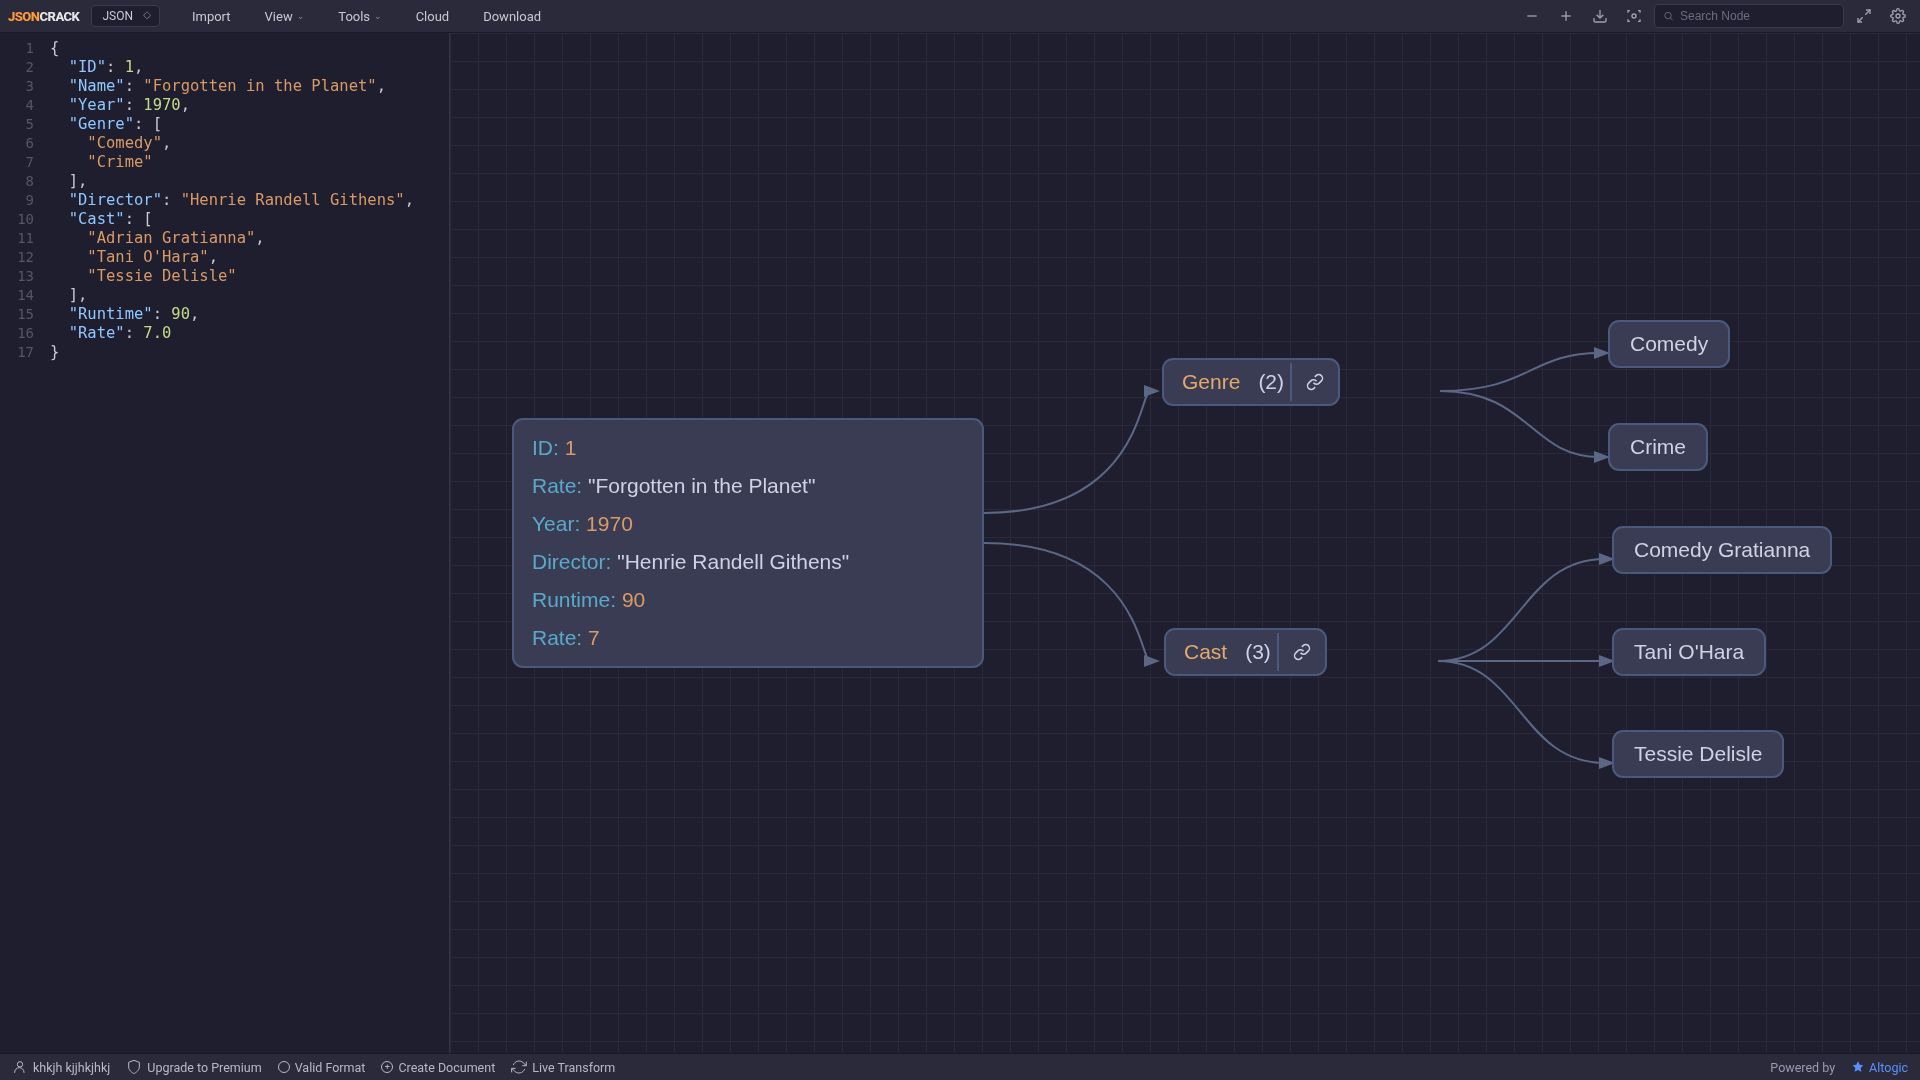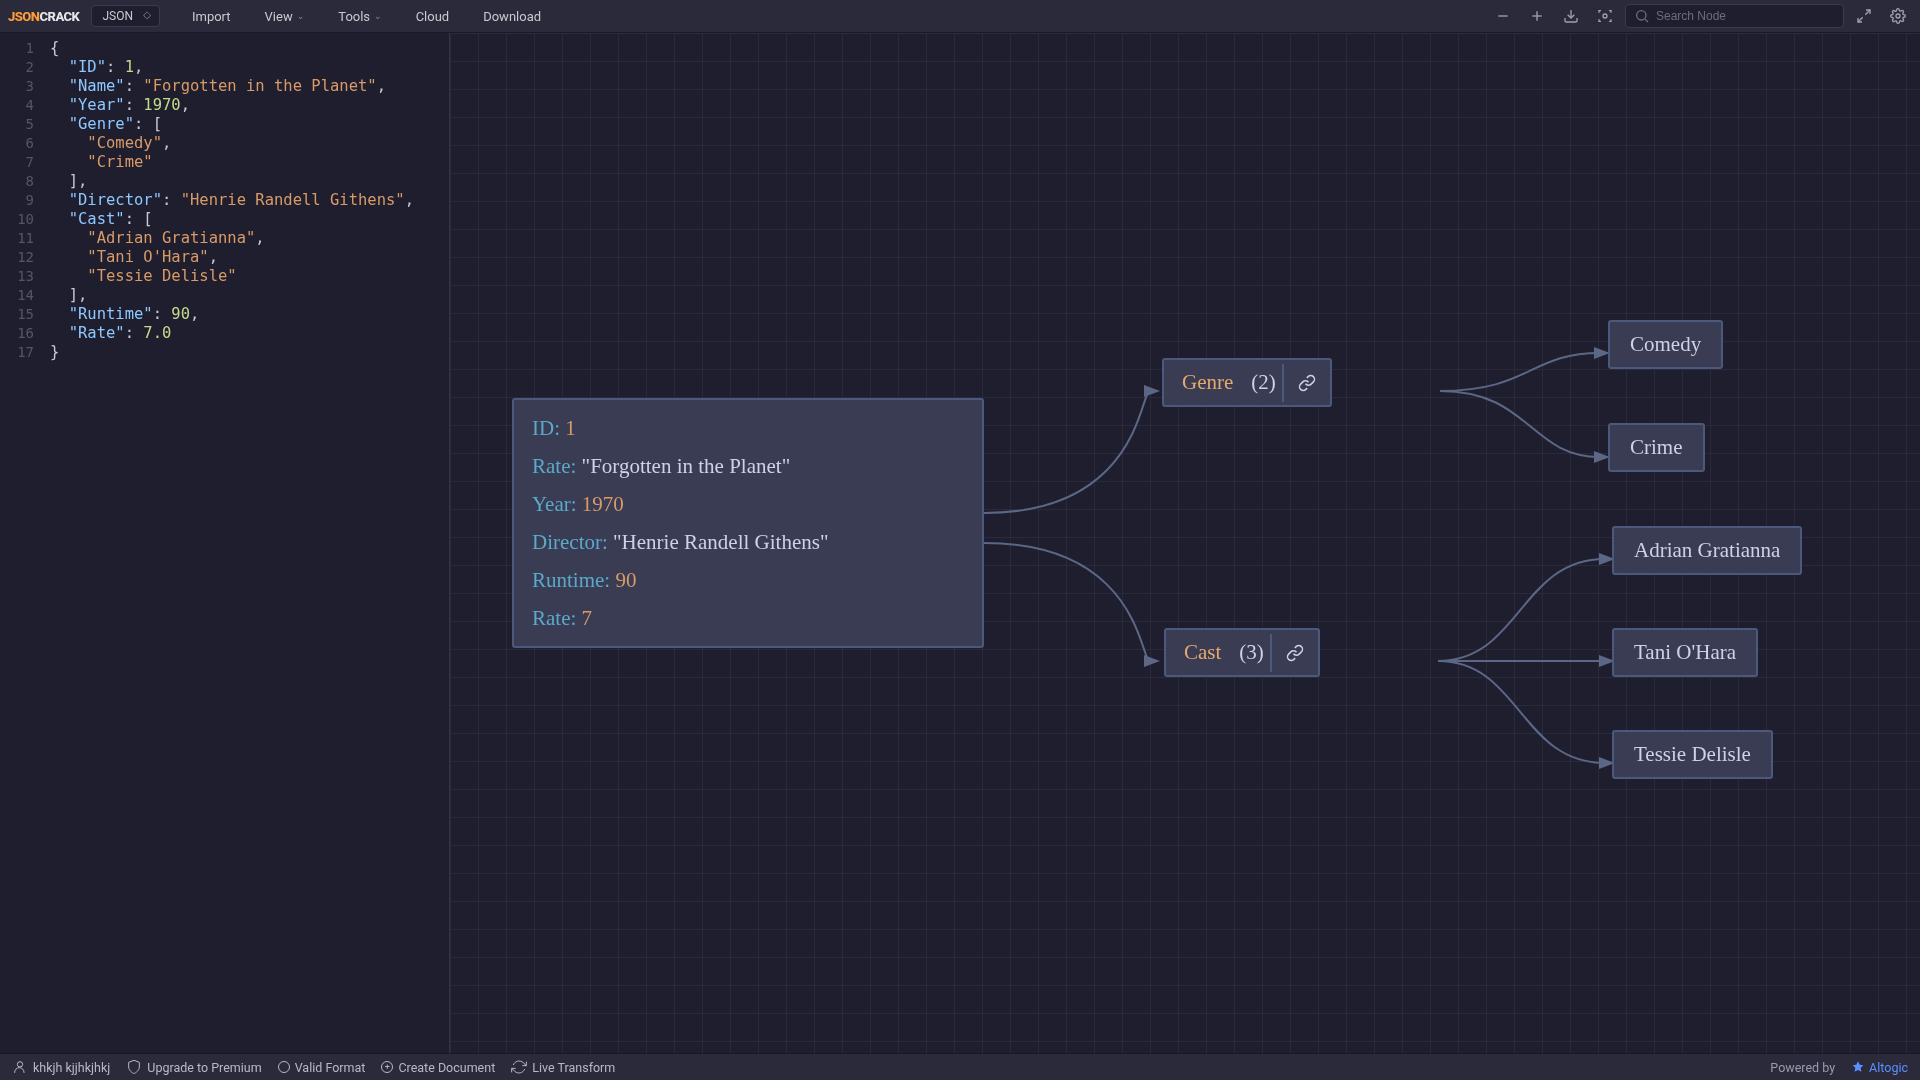--- a/index.html
+++ b/index.html
@@ -69,21 +69,21 @@
     cursor: pointer;
   }
   .search-wrap {
     background: #1e1e2e;
     border: 1px solid #3b3b4f;
     border-radius: 4px;
     display: flex;
     align-items: center;
     padding: 3px 8px;
     gap: 6px;
-    width: 219px;
+    width: 190px;
   }
   .search-wrap input {
     background: transparent;
     border: none;
     outline: none;
     color: #c9c9d1;
     font-size: 12px;
     flex: 1;
   }
   .search-wrap input::placeholder { color: #6c6c80; }
@@ -127,33 +127,34 @@
     position: relative;
     background-image:
       linear-gradient(#2a2a3a 1px, transparent 1px),
       linear-gradient(90deg, #2a2a3a 1px, transparent 1px);
     background-size: 28px 28px;
   }
   .node {
     position: absolute;
     background: #3a3c54;
     border: 2px solid #4b5a7c;
-    border-radius: 3px;
-    font-family: Liberation Serif, serif;
+    border-radius: 11px;
+    font-family: Liberation Sans, sans-serif;
     color: #cfd2e6;
     display: flex;
     align-items: center;
   }
   .root-node {
     flex-direction: column;
     align-items: flex-start;
     padding: 12px 18px;
     gap: 6px;
     font-size: 21px;
     line-height: 32px;
+    margin-top: 20px;
   }
   .root-node .k { color: #5ba9c9; }
   .root-node .n { color: #d99a68; }
   .root-node .s { color: #cfd2e6; }
   .branch-node {
     font-size: 21px;
     padding: 0;
   }
   .branch-node .label { color: #e5a96b; padding: 10px 18px; font-weight: 500; }
   .branch-node .count { color: #cfd2e6; padding-right: 6px; }
@@ -341,21 +342,21 @@
     <div class="node branch-node" style="left:714px; top:595px;">
       <span class="label">Cast</span>
       <span class="count">(3)</span>
       <span class="link-badge">
           <svg class="ico-lg" viewBox="0 0 24 24" fill="none" stroke="#cfd2e6" stroke-width="2">
             <path d="M10 13a5 5 0 0 0 7.54.54l3-3a5 5 0 0 0-7.07-7.07l-1.72 1.71"></path>
             <path d="M14 11a5 5 0 0 0-7.54-.54l-3 3a5 5 0 0 0 7.07 7.07l1.71-1.71"></path>
           </svg>
         </span>
     </div>
-    <div class="node leaf-node" style="left:1162px; top:493px;">Adrian Gratianna</div>
+    <div class="node leaf-node" style="left:1162px; top:493px;">Comedy Gratianna</div>
     <div class="node leaf-node" style="left:1162px; top:697px;">Tessie Delisle</div>
     <div class="node leaf-node" style="left:1162px; top:595px;">Tani O'Hara</div>
   </div>
 </div>
 
 <div class="status">
   <span class="item">
     <svg class="ico" viewBox="0 0 24 24" fill="none" stroke="currentColor" stroke-width="1.5">
         <circle cx="12" cy="8" r="4"></circle>
         <path d="M4 21v-1a7 7 0 0 1 14 0v1"></path>

